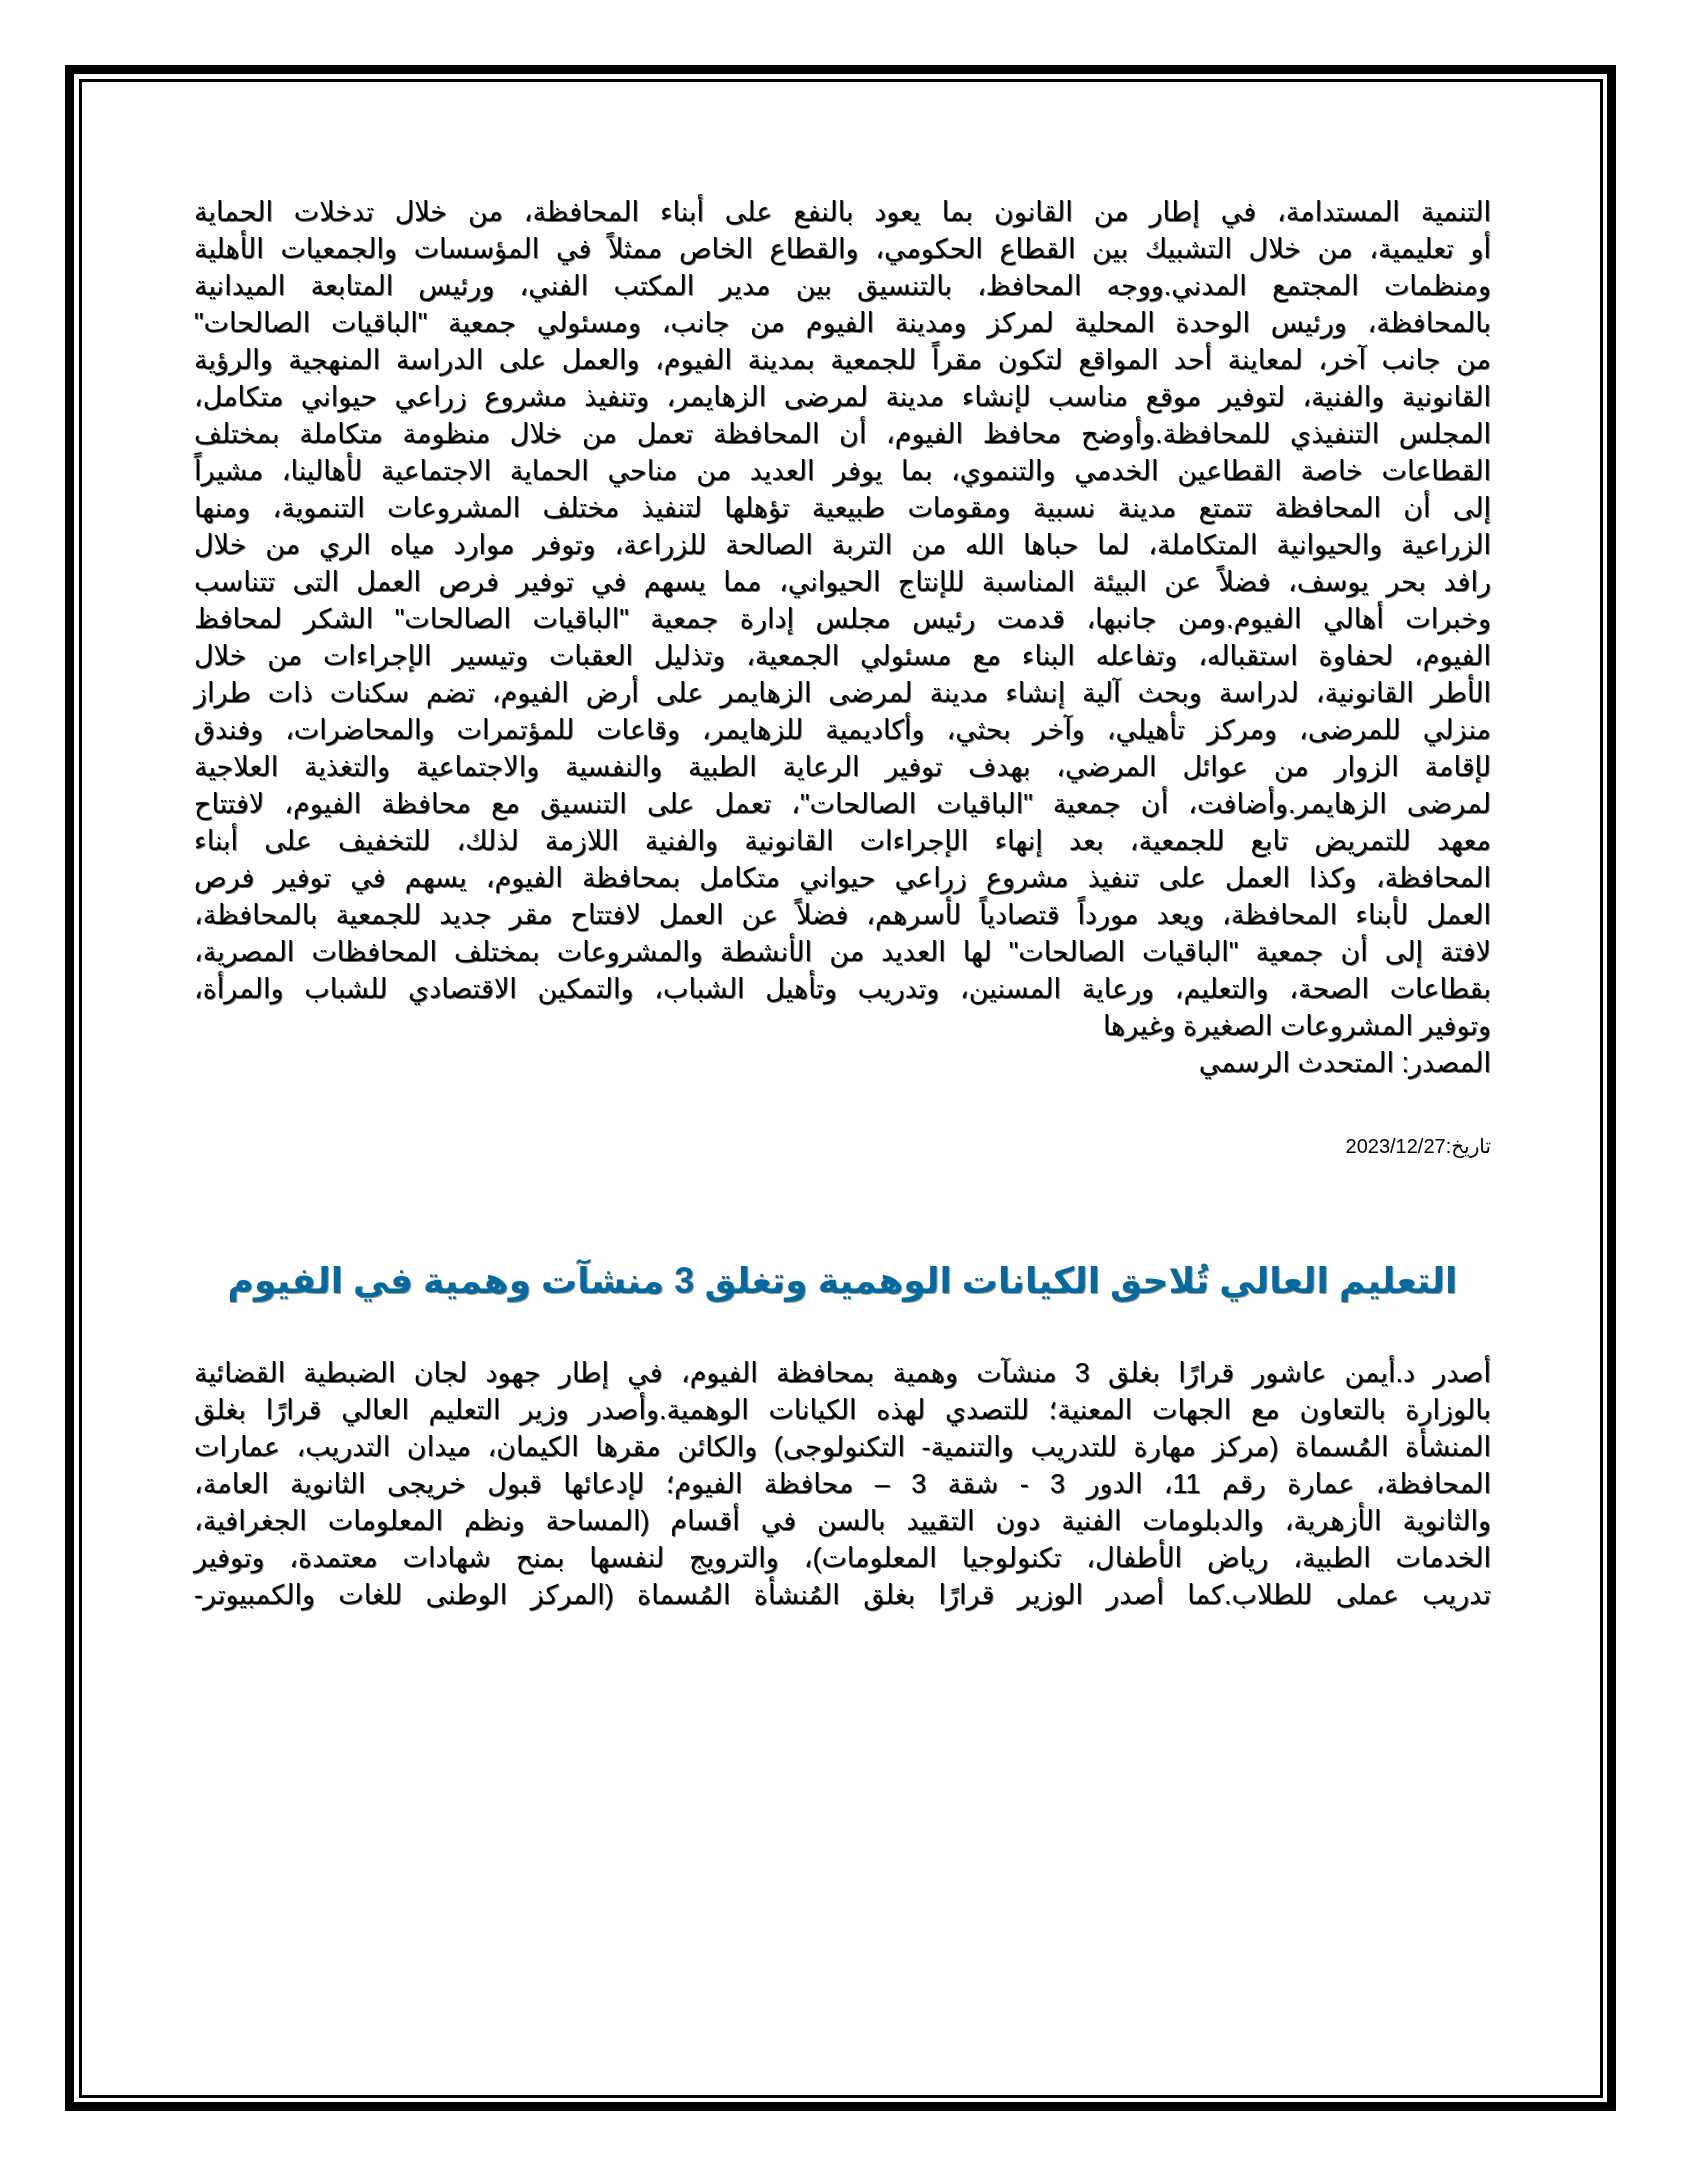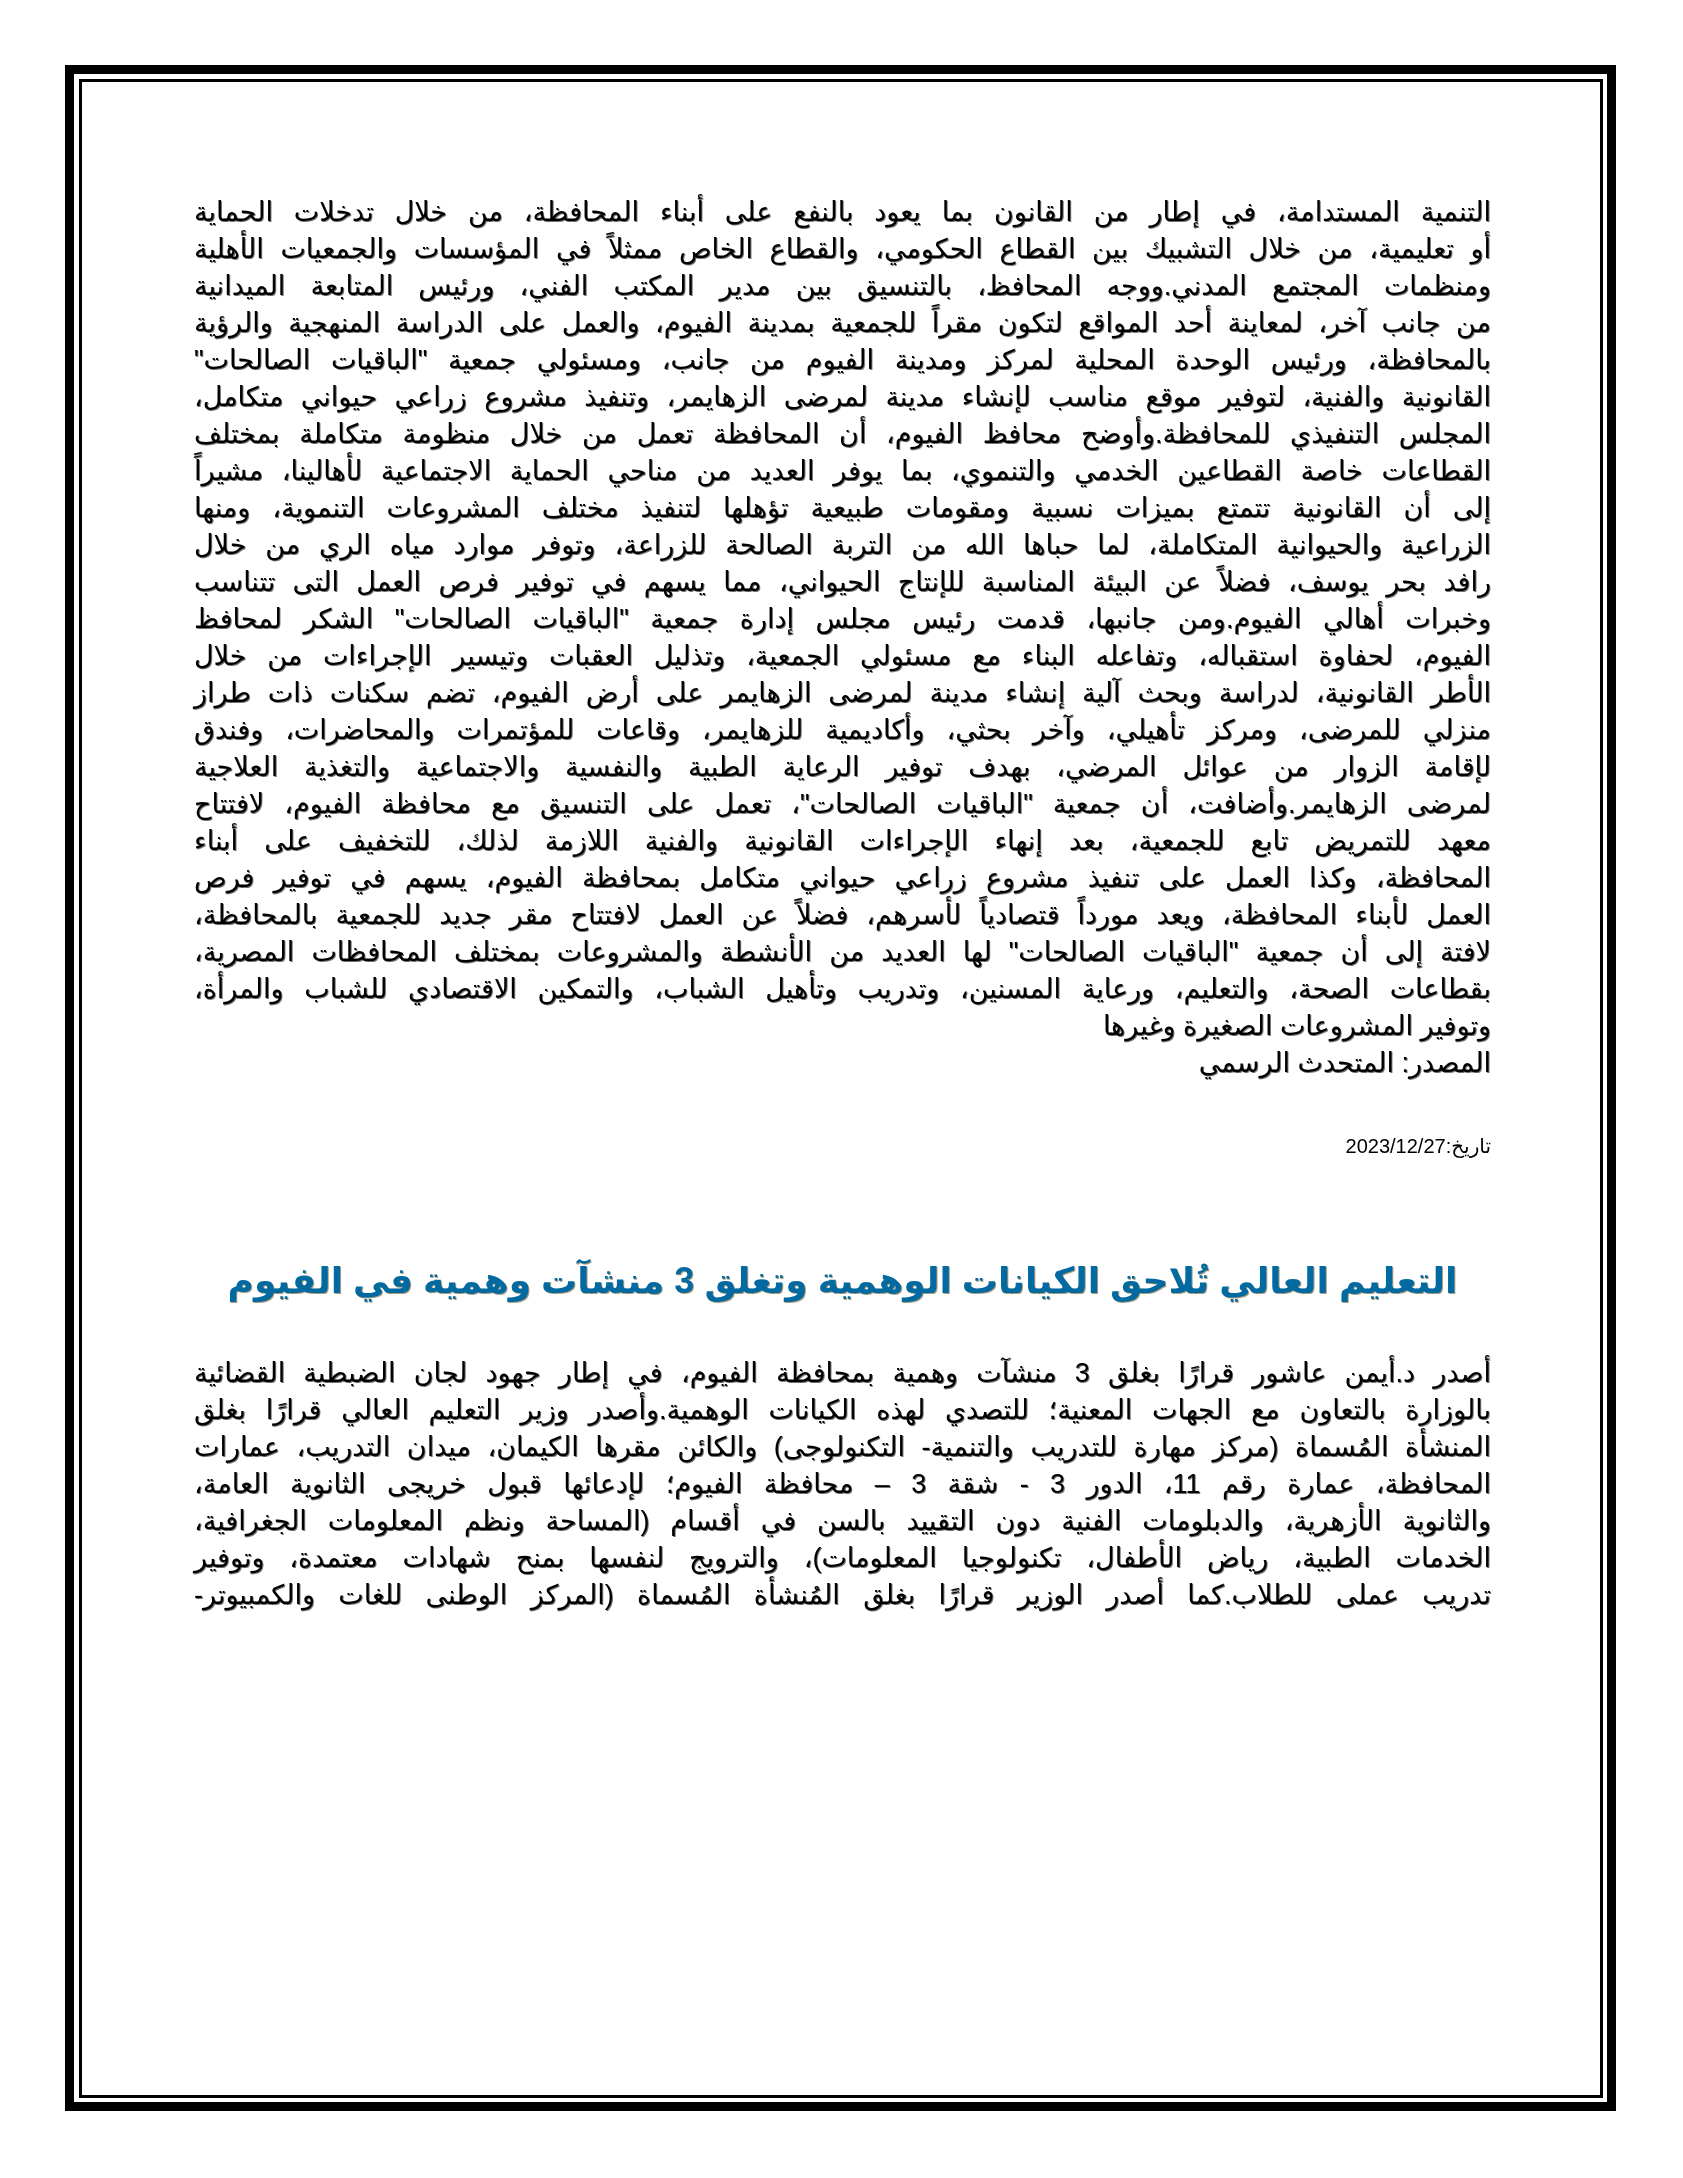--- a/index.html
+++ b/index.html
@@ -89,26 +89,26 @@
 
 <div class="frame-outer"></div>
 <div class="frame-inner"></div>
 
 <div class="page">
 
   <div class="para">
     <span class="line">التنمية المستدامة، في إطار من القانون بما يعود بالنفع على أبناء المحافظة، من خلال تدخلات الحماية</span>
     <span class="line">أو تعليمية، من خلال التشبيك بين القطاع الحكومي، والقطاع الخاص ممثلاً في المؤسسات والجمعيات الأهلية</span>
     <span class="line">ومنظمات المجتمع المدني.ووجه المحافظ، بالتنسيق بين مدير المكتب الفني، ورئيس المتابعة الميدانية</span>
+    <span class="line">بالمحافظة، ورئيس الوحدة المحلية لمركز ومدينة الفيوم من جانب، ومسئولي جمعية "الباقيات الصالحات"</span>
     <span class="line">من جانب آخر، لمعاينة أحد المواقع لتكون مقراً للجمعية بمدينة الفيوم، والعمل على الدراسة المنهجية والرؤية</span>
-    <span class="line">بالمحافظة، ورئيس الوحدة المحلية لمركز ومدينة الفيوم من جانب، ومسئولي جمعية "الباقيات الصالحات"</span>
     <span class="line">القانونية والفنية، لتوفير موقع مناسب لإنشاء مدينة لمرضى الزهايمر، وتنفيذ مشروع زراعي حيواني متكامل،</span>
     <span class="line">المجلس التنفيذي للمحافظة.وأوضح محافظ الفيوم، أن المحافظة تعمل من خلال منظومة متكاملة بمختلف</span>
     <span class="line">القطاعات خاصة القطاعين الخدمي والتنموي، بما يوفر العديد من مناحي الحماية الاجتماعية لأهالينا، مشيراً</span>
-    <span class="line">إلى أن القانونية تتمتع بميزات نسبية ومقومات طبيعية تؤهلها لتنفيذ مختلف المشروعات التنموية، ومنها</span>
+    <span class="line">إلى أن المحافظة تتمتع مدينة نسبية ومقومات طبيعية تؤهلها لتنفيذ مختلف المشروعات التنموية، ومنها</span>
     <span class="line">الزراعية والحيوانية المتكاملة، لما حباها الله من التربة الصالحة للزراعة، وتوفر موارد مياه الري من خلال</span>
     <span class="line">رافد بحر يوسف، فضلاً عن البيئة المناسبة للإنتاج الحيواني، مما يسهم في توفير فرص العمل التى تتناسب</span>
     <span class="line">وخبرات أهالي الفيوم.ومن جانبها، قدمت رئيس مجلس إدارة جمعية "الباقيات الصالحات" الشكر لمحافظ</span>
     <span class="line">الفيوم، لحفاوة استقباله، وتفاعله البناء مع مسئولي الجمعية، وتذليل العقبات وتيسير الإجراءات من خلال</span>
     <span class="line">الأطر القانونية، لدراسة وبحث آلية إنشاء مدينة لمرضى الزهايمر على أرض الفيوم، تضم سكنات ذات طراز</span>
     <span class="line">منزلي للمرضى، ومركز تأهيلي، وآخر بحثي، وأكاديمية للزهايمر، وقاعات للمؤتمرات والمحاضرات، وفندق</span>
     <span class="line">لإقامة الزوار من عوائل المرضي، بهدف توفير الرعاية الطبية والنفسية والاجتماعية والتغذية العلاجية</span>
     <span class="line">لمرضى الزهايمر.وأضافت، أن جمعية "الباقيات الصالحات"، تعمل على التنسيق مع محافظة الفيوم، لافتتاح</span>
     <span class="line">معهد للتمريض تابع للجمعية، بعد إنهاء الإجراءات القانونية والفنية اللازمة لذلك، للتخفيف على أبناء</span>
     <span class="line">المحافظة، وكذا العمل على تنفيذ مشروع زراعي حيواني متكامل بمحافظة الفيوم، يسهم في توفير فرص</span>

